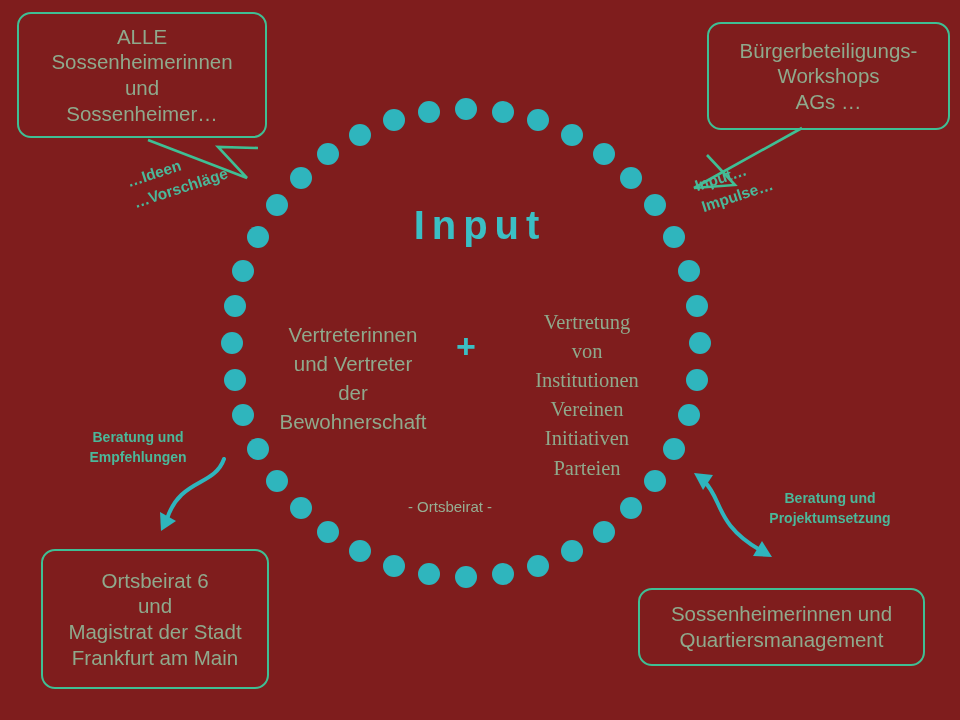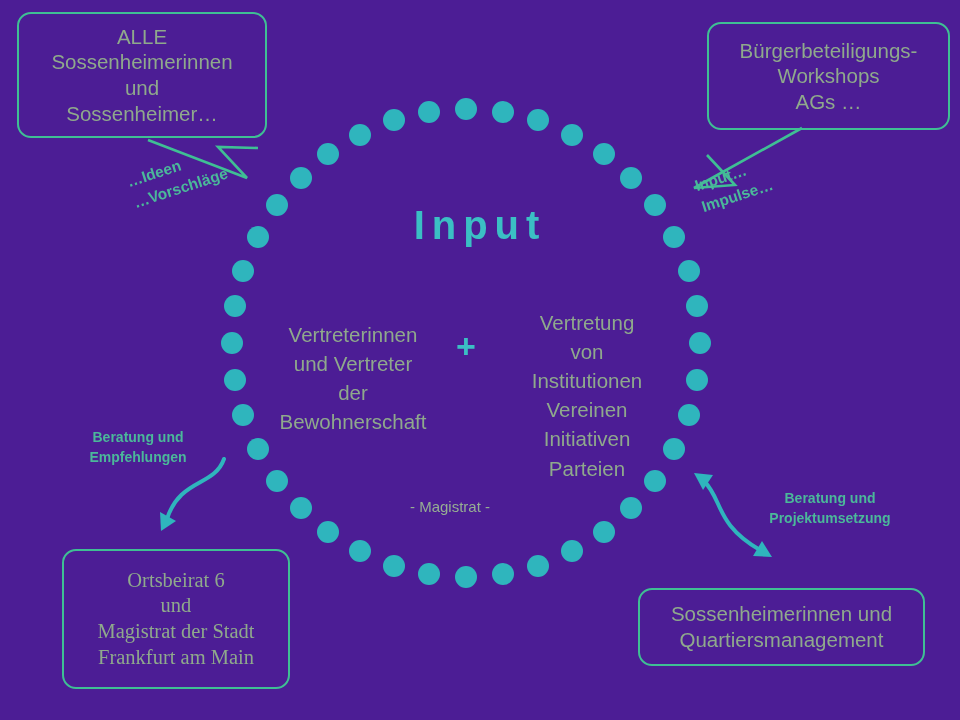--- a/index.html
+++ b/index.html
@@ -5,21 +5,21 @@
 <style>
   html, body {
     margin: 0;
     padding: 0;
     background: #ffffff;
   }
   #canvas {
     position: relative;
     width: 960px;
     height: 720px;
-    background: #4c1d95;
+    background: #7f1d1d;
     overflow: hidden;
     font-family: "Liberation Sans", "DejaVu Sans", sans-serif;
   }
   .svg-layer {
     position: absolute;
     left: 0;
     top: 0;
     width: 960px;
     height: 720px;
     pointer-events: none;
@@ -40,23 +40,22 @@
   }
   #bubble-all {
     left: 17px;  top: 12px;  width: 250px; height: 126px;
     font-size: 20.5px;
   }
   #bubble-workshops {
     left: 707px; top: 22px;  width: 243px; height: 108px;
     font-size: 20.5px;
   }
   #bubble-ortsbeirat {
-    left: 62px;  top: 549px; width: 228px; height: 140px;
-    font-size: 20.5px;
-    font-family: Liberation Serif, serif;
+    left: 41px;  top: 549px; width: 228px; height: 140px;
+    font-size: 20.5px;
   }
   #bubble-stadtplanung {
     left: 638px; top: 588px; width: 287px; height: 78px;
     font-size: 20.5px;
   }
   .ring-dot {
     position: absolute;
     width: 22px;
     height: 22px;
     margin-left: -11px;
@@ -77,21 +76,21 @@
   }
   .center-col {
     position: absolute;
     color: #8FA98C;
     font-size: 20.5px;
     line-height: 1.42;
     text-align: center;
     white-space: pre-line;
   }
   #col-left  { left: 262px; top: 320px; width: 182px; }
-  #col-right { left: 496px; top: 308px; width: 182px; }
+  #col-right { left: 496px; top: 308px; width: 182px; font-family: Liberation Serif, serif; }
   #plus-sign {
     position: absolute;
     left: 444px;
     top: 327px;
     width: 44px;
     text-align: center;
     font-size: 34px;
     font-weight: bold;
     color: #3BBFC4;
   }
@@ -238,15 +237,15 @@
 
   <div id="plus-sign">+</div>
 
   <div class="center-col" id="col-right">Vertretung
 von
 Institutionen
 Vereinen
 Initiativen
 Parteien</div>
 
-  <div id="stimmrecht">- Magistrat -</div>
+  <div id="stimmrecht">- Ortsbeirat -</div>
 
 </div>
 
 </body></html>

